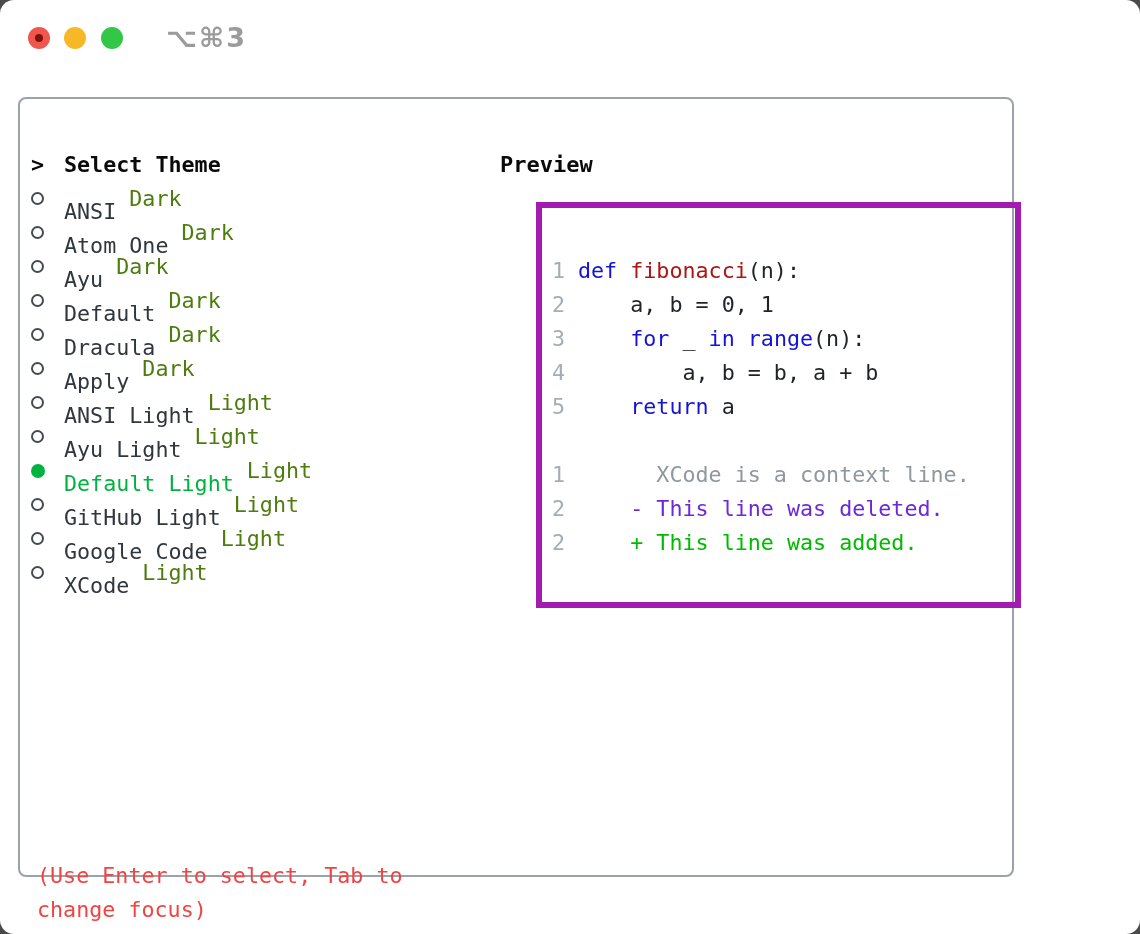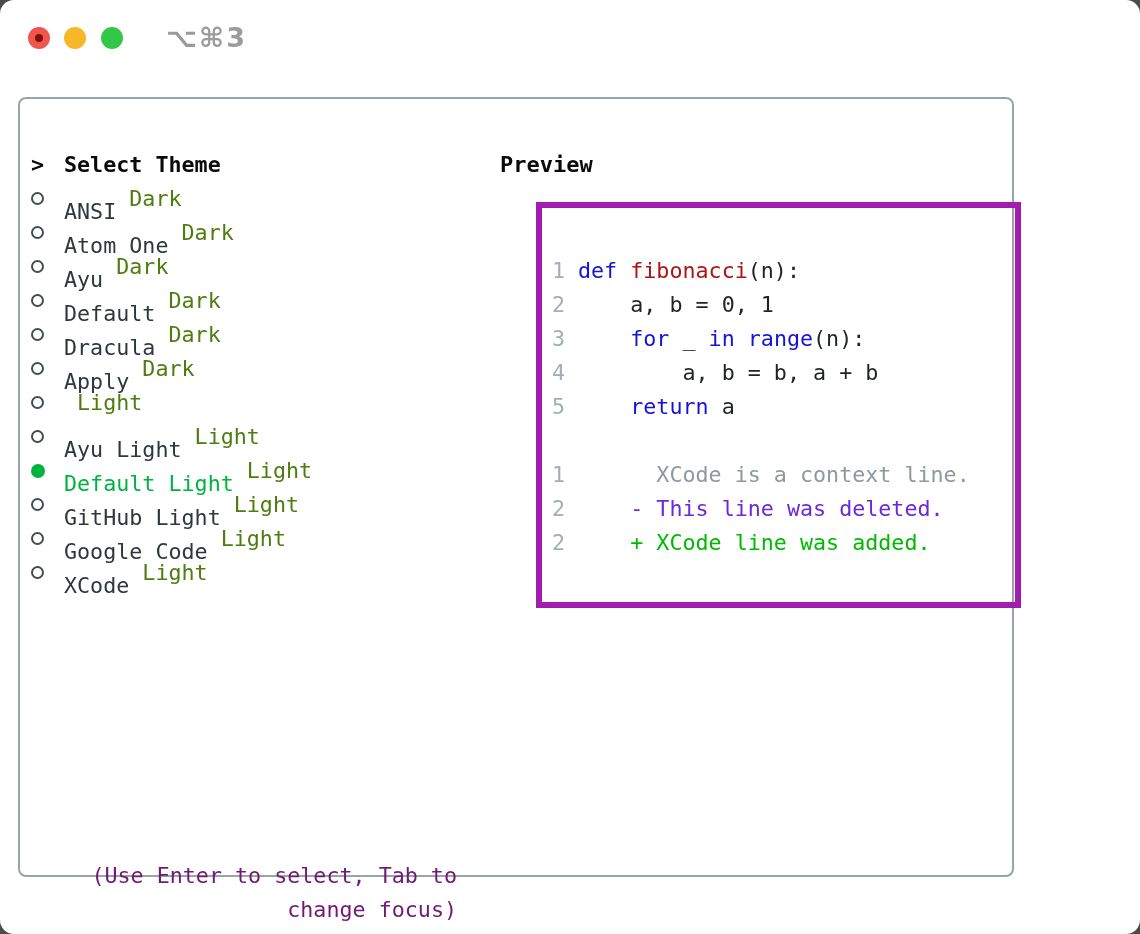--- a/index.html
+++ b/index.html
@@ -56,21 +56,21 @@
   .radio.on{border:none;background:#00b341;width:14px;height:14px;}
   .item-name{color:#2f363d;margin-top:26px;}
   .item-name.sel{color:#00b341;}
   .item-variant{color:#4d7c0f;}
   .hdr{font-weight:bold;color:#0a0a0a;}
   .hdr2{color:#0a0a0a;}
   #theme-list{left:11px;top:49px;}
   #apply-list{left:11px;top:525px;}
   #help-text{
     left:17px;top:760px;width:420px;
-    font-size:21.7px;line-height:34px;color:#701a75;text-align:right;
+    font-size:21.7px;line-height:34px;color:#ef4444;
   }
   
   #preview-title{
     left:480px;top:49px;height:34px;line-height:34px;
     font-size:22px;font-weight:bold;color:#0a0a0a;
   }
   #preview-box{
     left:480px;top:103px;width:485px;height:406px;
     border:6px solid #a21caf;box-sizing:border-box;
     padding:46px 0 0 10px;overflow:hidden;margin-left:36px;
@@ -101,21 +101,21 @@
   <div class="panel">
 
     <div id="theme-list" class="grid-rows">
         <div class="row"><span class="marker"><span class="caret">&gt;</span></span><span class="hdr">Select Theme</span></div>
         <div class="row"><span class="marker"><span class="radio"></span></span><span class="item-name">ANSI</span><span class="item-variant"> Dark</span></div>
         <div class="row"><span class="marker"><span class="radio"></span></span><span class="item-name">Atom One</span><span class="item-variant"> Dark</span></div>
         <div class="row"><span class="marker"><span class="radio"></span></span><span class="item-name">Ayu</span><span class="item-variant"> Dark</span></div>
         <div class="row"><span class="marker"><span class="radio"></span></span><span class="item-name">Default</span><span class="item-variant"> Dark</span></div>
         <div class="row"><span class="marker"><span class="radio"></span></span><span class="item-name">Dracula</span><span class="item-variant"> Dark</span></div>
         <div class="row"><span class="marker"><span class="radio"></span></span><span class="item-name">Apply</span><span class="item-variant"> Dark</span></div>
-        <div class="row"><span class="marker"><span class="radio"></span></span><span class="item-variant"> Light</span></div>
+        <div class="row"><span class="marker"><span class="radio"></span></span><span class="item-name">ANSI Light</span><span class="item-variant"> Light</span></div>
         <div class="row"><span class="marker"><span class="radio"></span></span><span class="item-name">Ayu Light</span><span class="item-variant"> Light</span></div>
         <div class="row"><span class="marker"><span class="radio on"></span></span><span class="item-name sel">Default Light</span><span class="item-variant"> Light</span></div>
         <div class="row"><span class="marker"><span class="radio"></span></span><span class="item-name">GitHub Light</span><span class="item-variant"> Light</span></div>
         <div class="row"><span class="marker"><span class="radio"></span></span><span class="item-name">Google Code</span><span class="item-variant"> Light</span></div>
         <div class="row"><span class="marker"><span class="radio"></span></span><span class="item-name">XCode</span><span class="item-variant"> Light</span></div>
       </div>
 
 
     <div id="help-text">(Use Enter to select, Tab to change focus)</div>
 
@@ -123,17 +123,17 @@
 
     <div id="preview-box">
         <div class="code-line"><span class="lnum">1</span><span class="kw">def</span><span class="pl"> </span><span class="fn">fibonacci</span><span class="pl">(n):</span></div>
         <div class="code-line"><span class="lnum">2</span><span class="pl">    a, b = 0, 1</span></div>
         <div class="code-line"><span class="lnum">3</span><span class="pl">    </span><span class="kw">for</span><span class="pl"> _ </span><span class="kw">in</span><span class="pl"> </span><span class="kw">range</span><span class="pl">(n):</span></div>
         <div class="code-line"><span class="lnum">4</span><span class="pl">        a, b = b, a + b</span></div>
         <div class="code-line"><span class="lnum">5</span><span class="pl">    </span><span class="kw">return</span><span class="pl"> a</span></div>
         <div class="code-line"><span class="lnum"></span></div>
         <div class="code-line"><span class="lnum">1</span><span class="ctx">      XCode is a context line.</span></div>
         <div class="code-line"><span class="lnum">2</span><span class="del">    - This line was deleted.</span></div>
-        <div class="code-line"><span class="lnum">2</span><span class="add">    + XCode line was added.</span></div>
+        <div class="code-line"><span class="lnum">2</span><span class="add">    + This line was added.</span></div>
       </div>
 
   </div>
 </div>
 
 </body></html>

